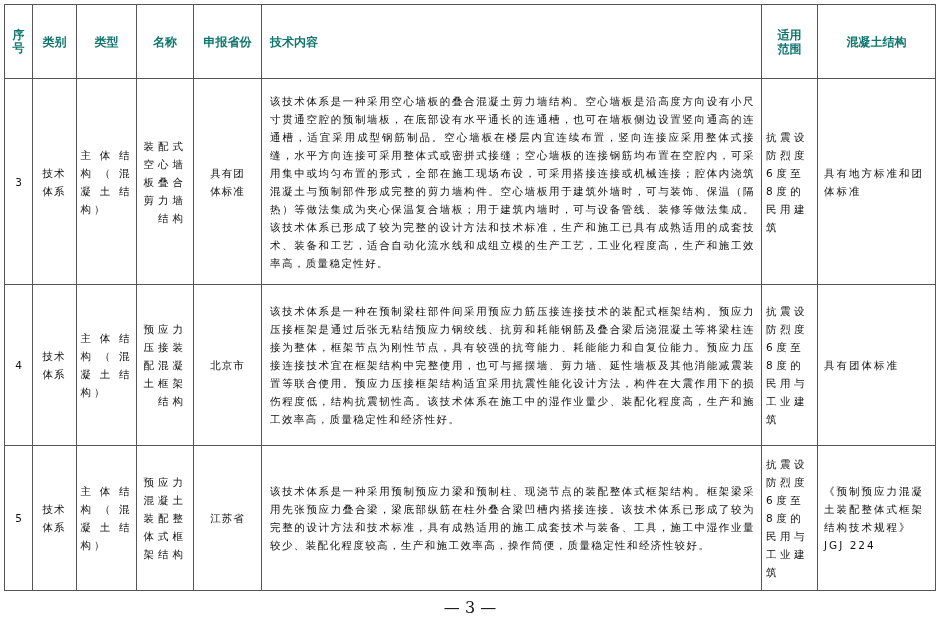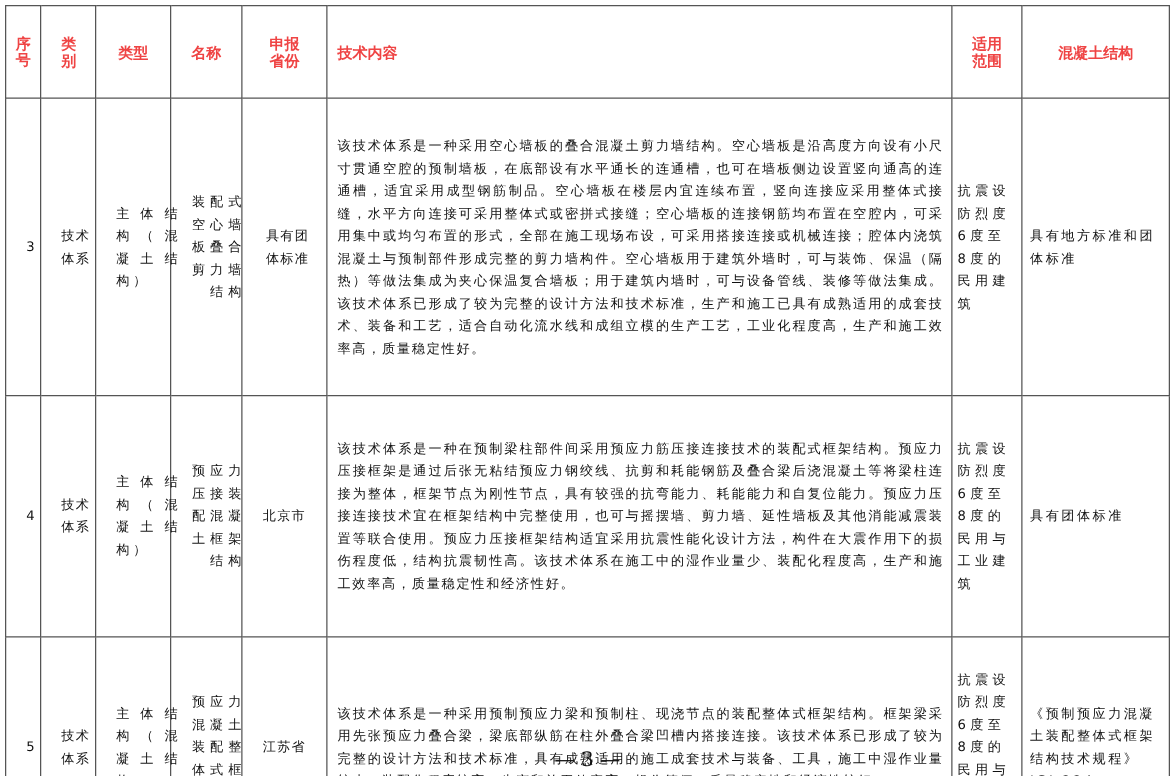--- a/index.html
+++ b/index.html
@@ -1,21 +1,21 @@
 <!DOCTYPE html>
 <html><head>
 <meta charset="utf-8">
 <style>
   html, body { margin:0; padding:0; background:#ffffff; }
   body { width:940px; height:621px; position:relative; overflow:hidden;
          font-family:"DejaVu Sans", "Liberation Sans", sans-serif; color:#111; }
   table.doc { position:absolute; left:4px; top:4px; border-collapse:collapse;
               table-layout:fixed; width:931px; }
-  table.doc td, table.doc th { border:1.2px solid #555; padding:16px; vertical-align:middle; }
-  table.doc th { height:39px; font-size:12px; font-weight:bold; text-align:center; line-height:14px; color:#ef4444; }
+  table.doc td, table.doc th { border:1.2px solid #555; padding:0; vertical-align:middle; }
+  table.doc th { height:39px; font-size:12px; font-weight:bold; text-align:center; line-height:14px; color:#0f766e; }
   table.doc td { font-size:10.5px; line-height:18px; }
   .c-no { text-align:center; }
   .c-cat, .c-type, .c-name, .c-prov { text-align:center; }
   .cell-inner { display:inline-block; text-align:left; letter-spacing:3px; }
   .c-type .cell-inner { width:52px; text-align:justify; text-align-last:left; }
   .c-name .cell-inner { width:44px; letter-spacing:4px; word-break:break-all;text-align:right; }
   .c-cat .cell-inner { width:24px; letter-spacing:1px; }
   .c-prov .cell-inner { letter-spacing:1px; text-align:center; }
   .c-content { padding:0 6px 0 8px !important; text-align:justify; letter-spacing:1.4px; line-height:18.2px; }
   .c-scope { padding:0 4px !important; letter-spacing:3.5px; line-height:18px; word-break:break-all; }

